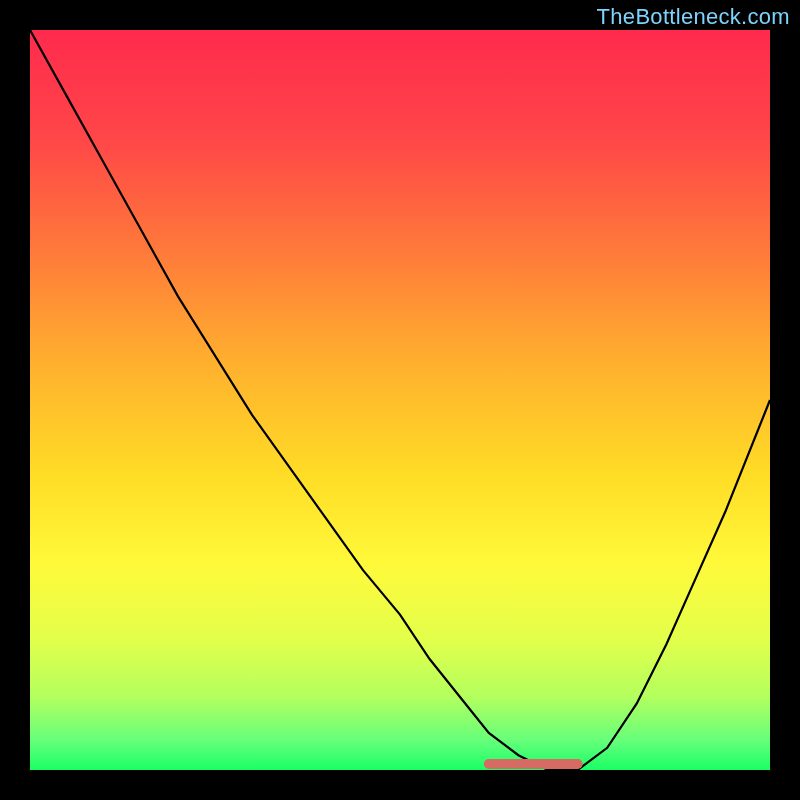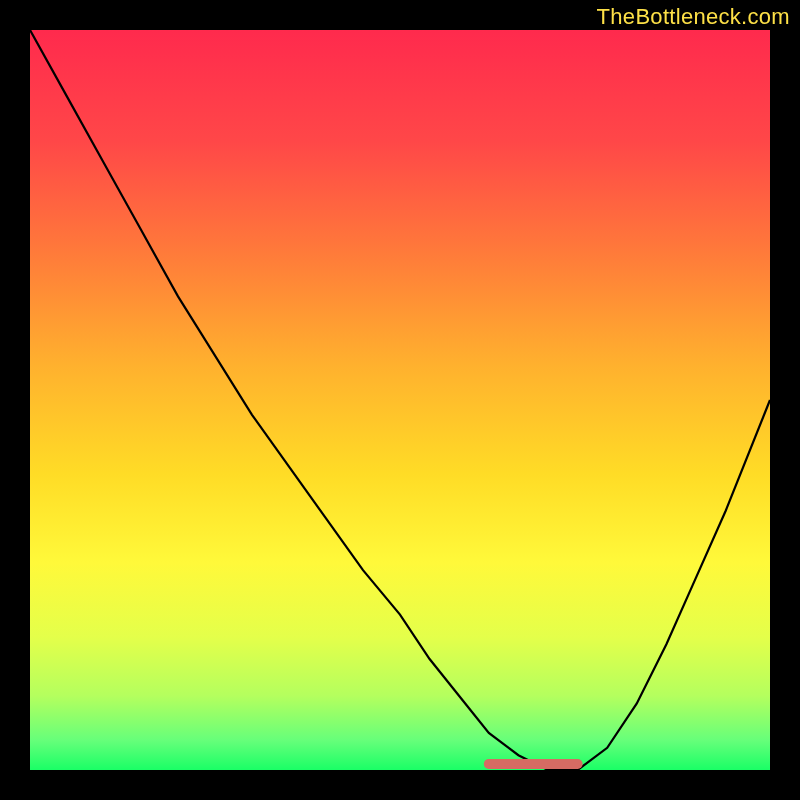--- a/index.html
+++ b/index.html
@@ -14,21 +14,21 @@
   .frame {
     position: relative;
     width: 800px;
     height: 800px;
     background: #000;
   }
   .watermark {
     position: absolute;
     top: 4px;
     right: 10px;
-    color: #fde047;
+    color: #7dd3fc;
     font-size: 22px;
     font-weight: 500;
     letter-spacing: 0.3px;
     user-select: none;
   }
   .plot-area {
     position: absolute;
     left: 30px;
     top: 30px;
     width: 740px;

